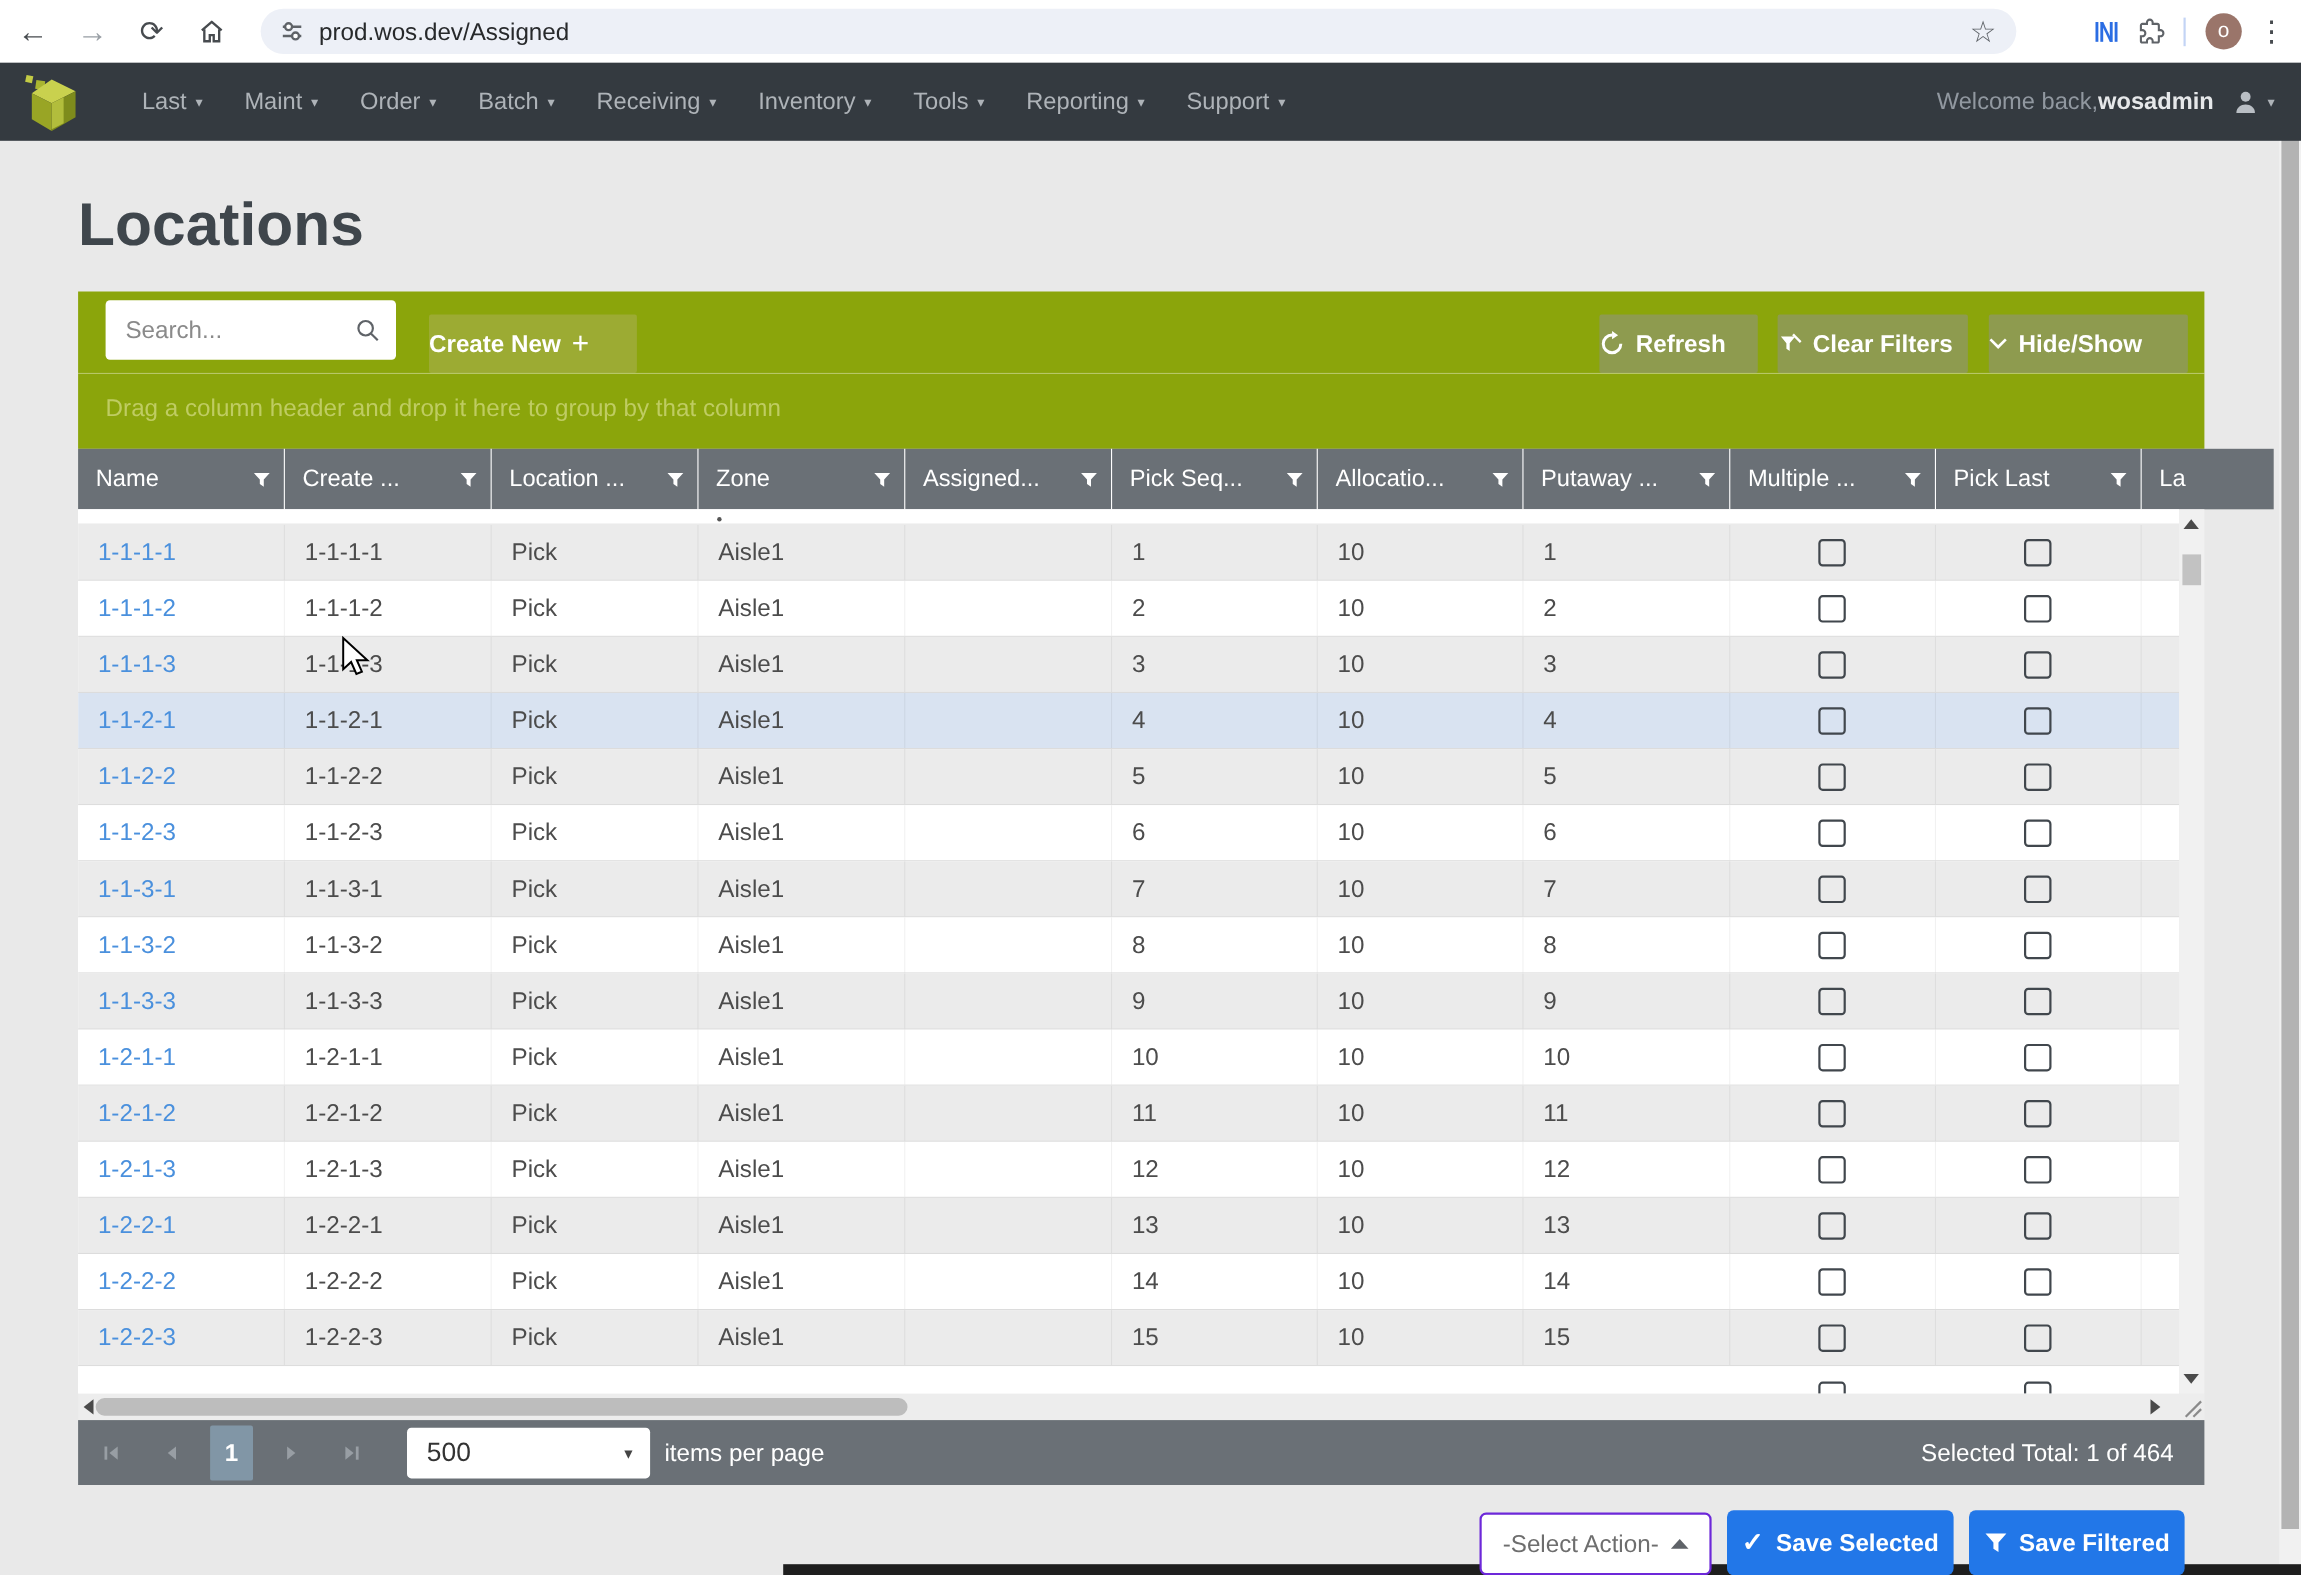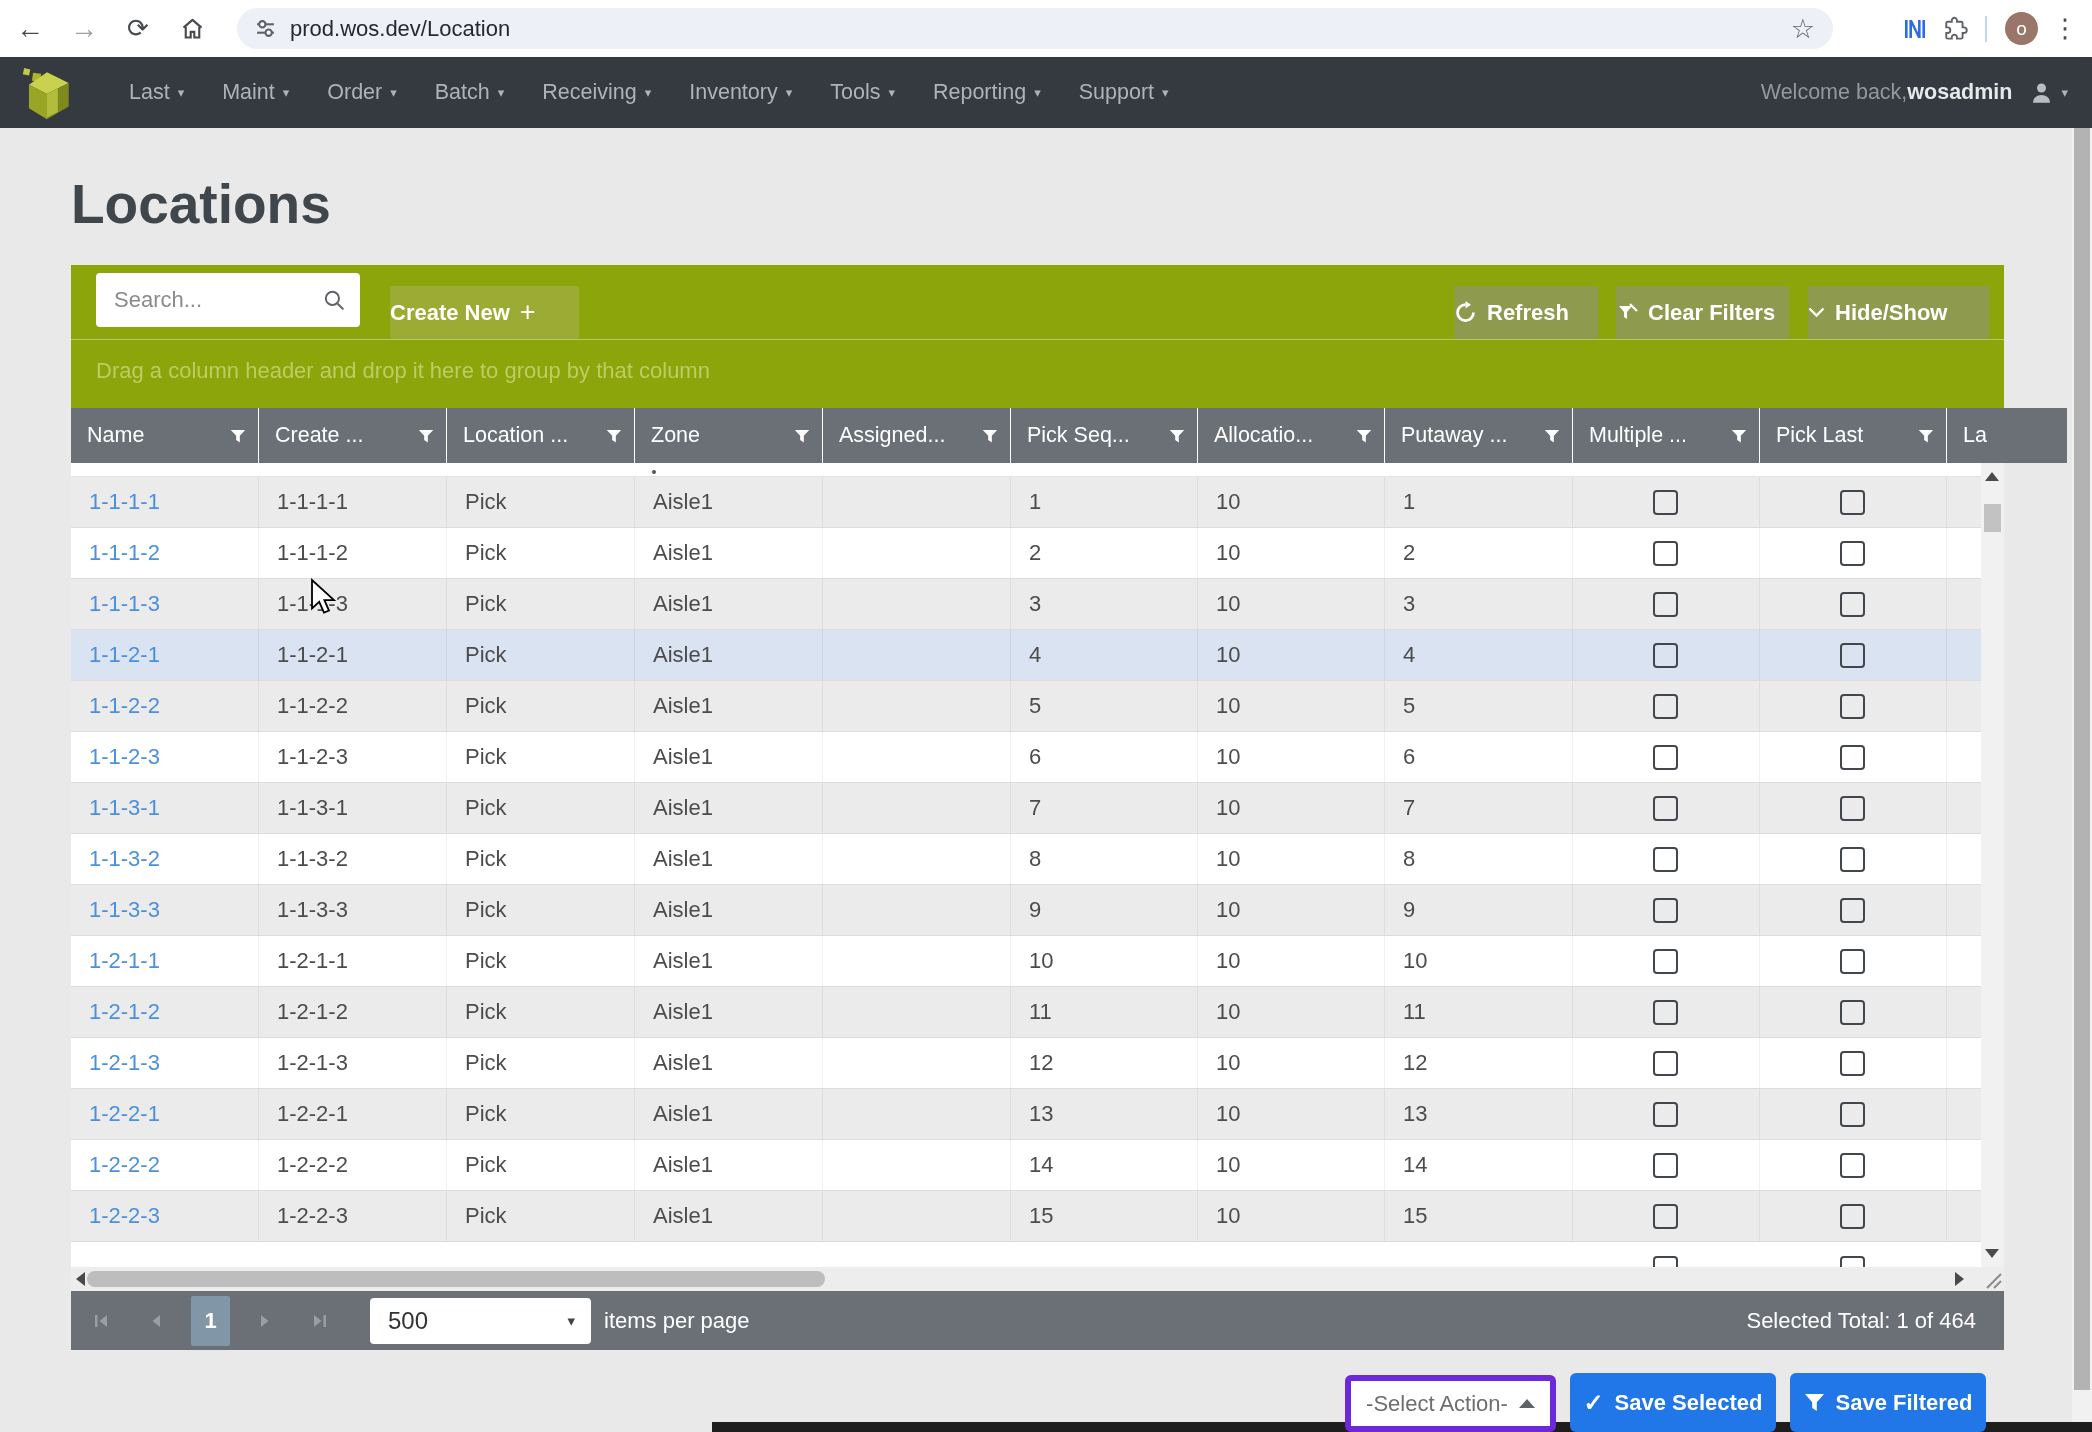--- a/index.html
+++ b/index.html
@@ -93,21 +93,21 @@
   .pg-first{margin-left:4px;}
   .pg-current{width:39px;height:50px;background:#8196a6;border-radius:2px;color:#fff;font-size:22px;font-weight:700;display:flex;align-items:center;justify-content:center;margin:0 8px;cursor:pointer;}
   .size-dd{position:absolute;left:299px;top:7px;width:221px;height:46px;background:#fff;border-radius:4px;display:flex;align-items:center;cursor:pointer;}
   .size-dd .val{font-size:24px;color:#333;margin-left:18px;flex:1;}
   .size-dd .dd-caret{font-size:15px;color:#444;margin-right:16px;}
   .ipp{position:absolute;left:533px;color:#fff;font-size:22px;top:0;height:59px;display:flex;align-items:center;}
   .sel-total{position:absolute;right:28px;color:#fff;font-size:22px;top:0;height:59px;display:flex;align-items:center;}
   
   .footer-bar{position:absolute;left:712px;top:1422px;width:1380px;height:10px;background:#1e1e1e;z-index:1;}
   .action{position:absolute;top:1373px;height:59px;z-index:2;display:flex;align-items:center;justify-content:center;font-size:22px;border-radius:6px;cursor:pointer;gap:11px;box-sizing:border-box;}
-  .select-action{left:1345px;width:211px;background:#fff;border:6px solid #6d28d9;color:#6e6e6e;top:1375px;height:57px;}
+  .select-action{left:1345px;width:211px;background:#fff;border:2px solid #6d28d9;color:#6e6e6e;top:1375px;height:57px;}
   .caret-up-css{width:0;height:0;border-left:8px solid transparent;border-right:8px solid transparent;border-bottom:9px solid #5f6368;}
   .btn-blue{background:#2277e8;color:#fff;font-weight:700;}
   .save-selected{left:1570px;width:206px;}
   .save-filtered{left:1790px;width:196px;}
   .check-glyph{font-size:24px;font-weight:700;}
   
   .mouse-cursor{position:absolute;left:310px;top:578px;z-index:10;pointer-events:none;}
 </style>
 </head>
 <body>
@@ -124,21 +124,21 @@
   </div>
   <div class="addr-pill">
     <span class="pill-icon">
       <svg width="21" height="21" viewBox="0 0 20 20">
           <line x1="2" y1="6" x2="18" y2="6" stroke="#5f6368" stroke-width="2"></line>
           <circle cx="7" cy="6" r="3" fill="#fff" stroke="#5f6368" stroke-width="2"></circle>
           <line x1="2" y1="14" x2="18" y2="14" stroke="#5f6368" stroke-width="2"></line>
           <circle cx="13" cy="14" r="3" fill="#fff" stroke="#5f6368" stroke-width="2"></circle>
         </svg>
     </span>
-    <span class="addr-url">prod.wos.dev/Location</span>
+    <span class="addr-url">prod.wos.dev/Assigned</span>
     <span class="star">☆</span>
   </div>
   <div class="chrome-right">
     <span style="display:flex;margin:0 8px;">
       <svg width="26" height="26" viewBox="0 0 26 26">
           <g fill="#2b6de3">
             <rect x="3" y="4" width="2.6" height="18"></rect>
             <rect x="7.4" y="4" width="2.6" height="18"></rect>
             <rect x="16" y="4" width="2.6" height="18"></rect>
             <rect x="20.4" y="4" width="2.6" height="18"></rect>

